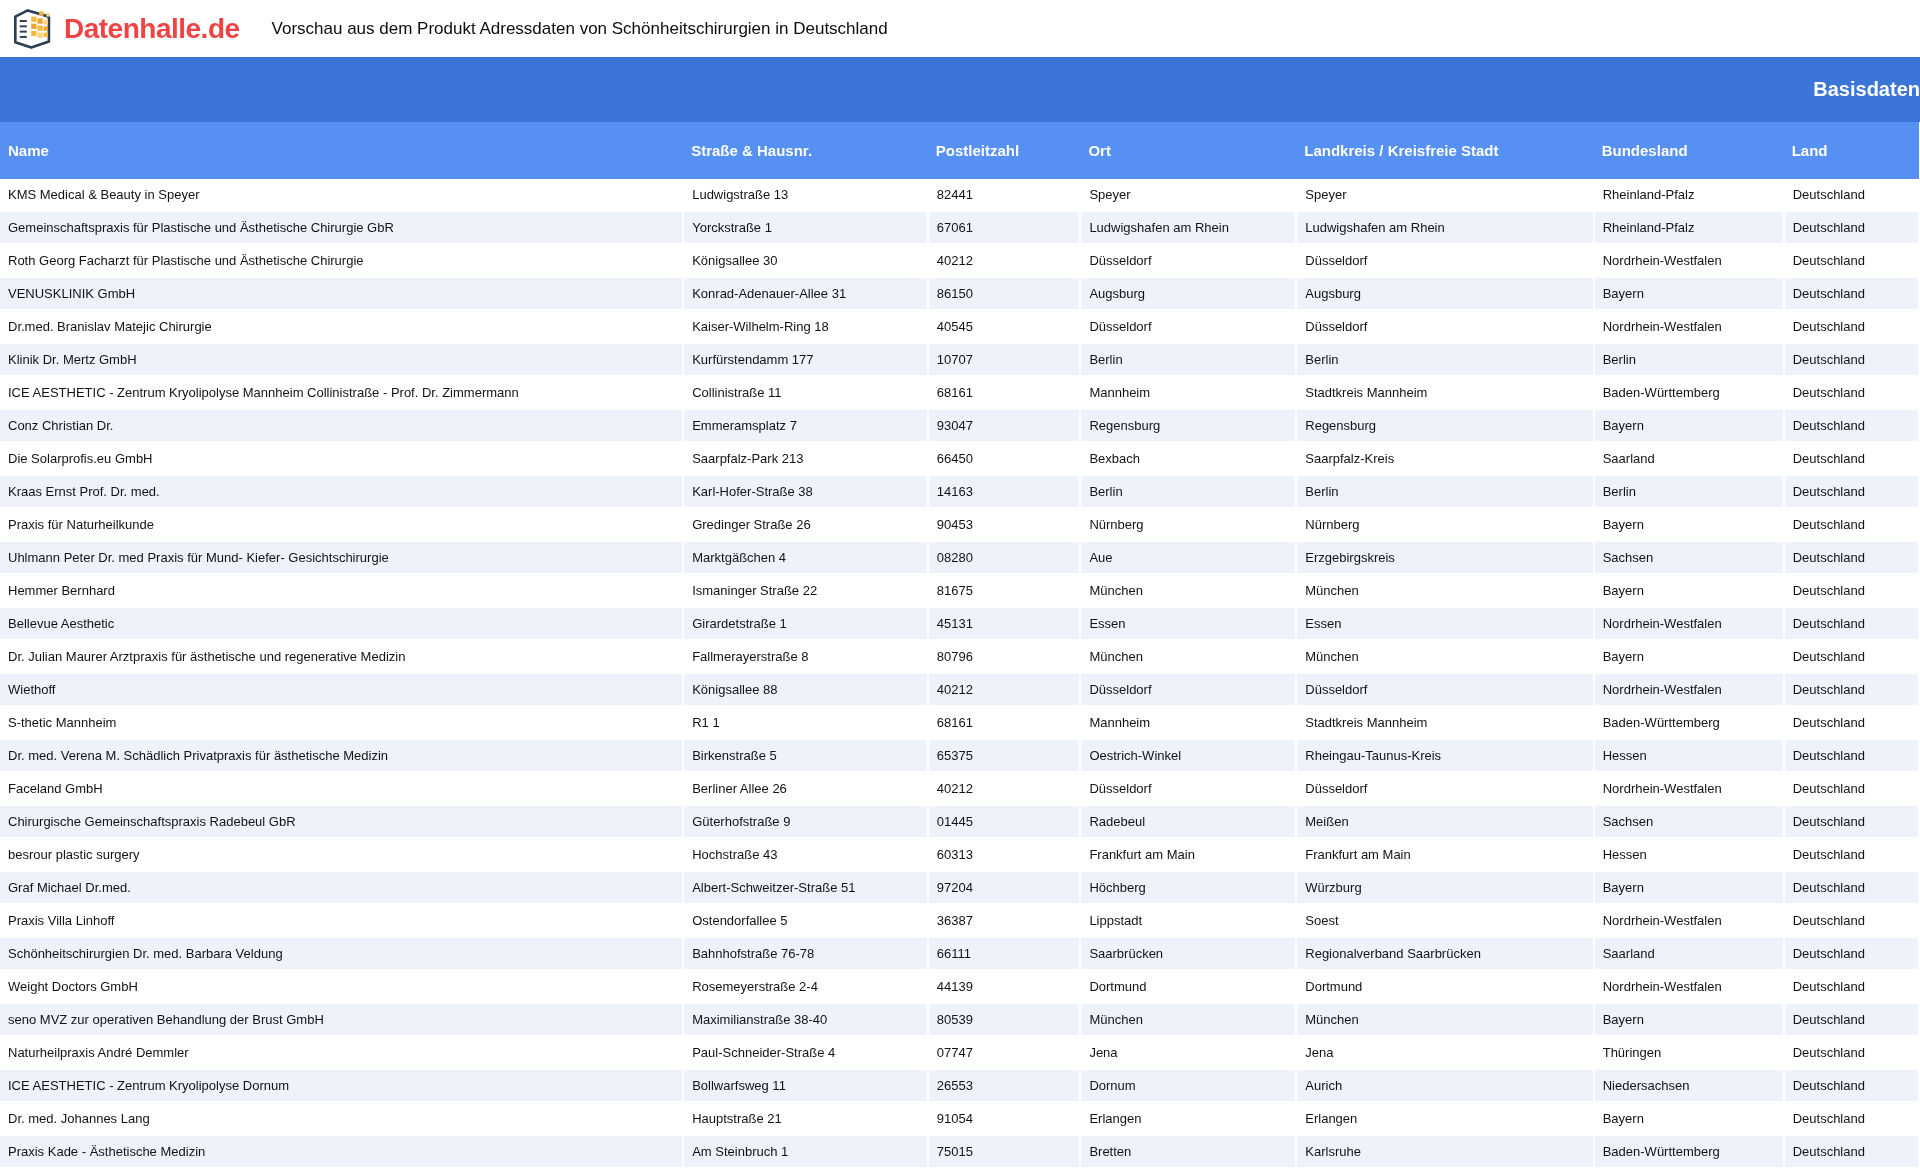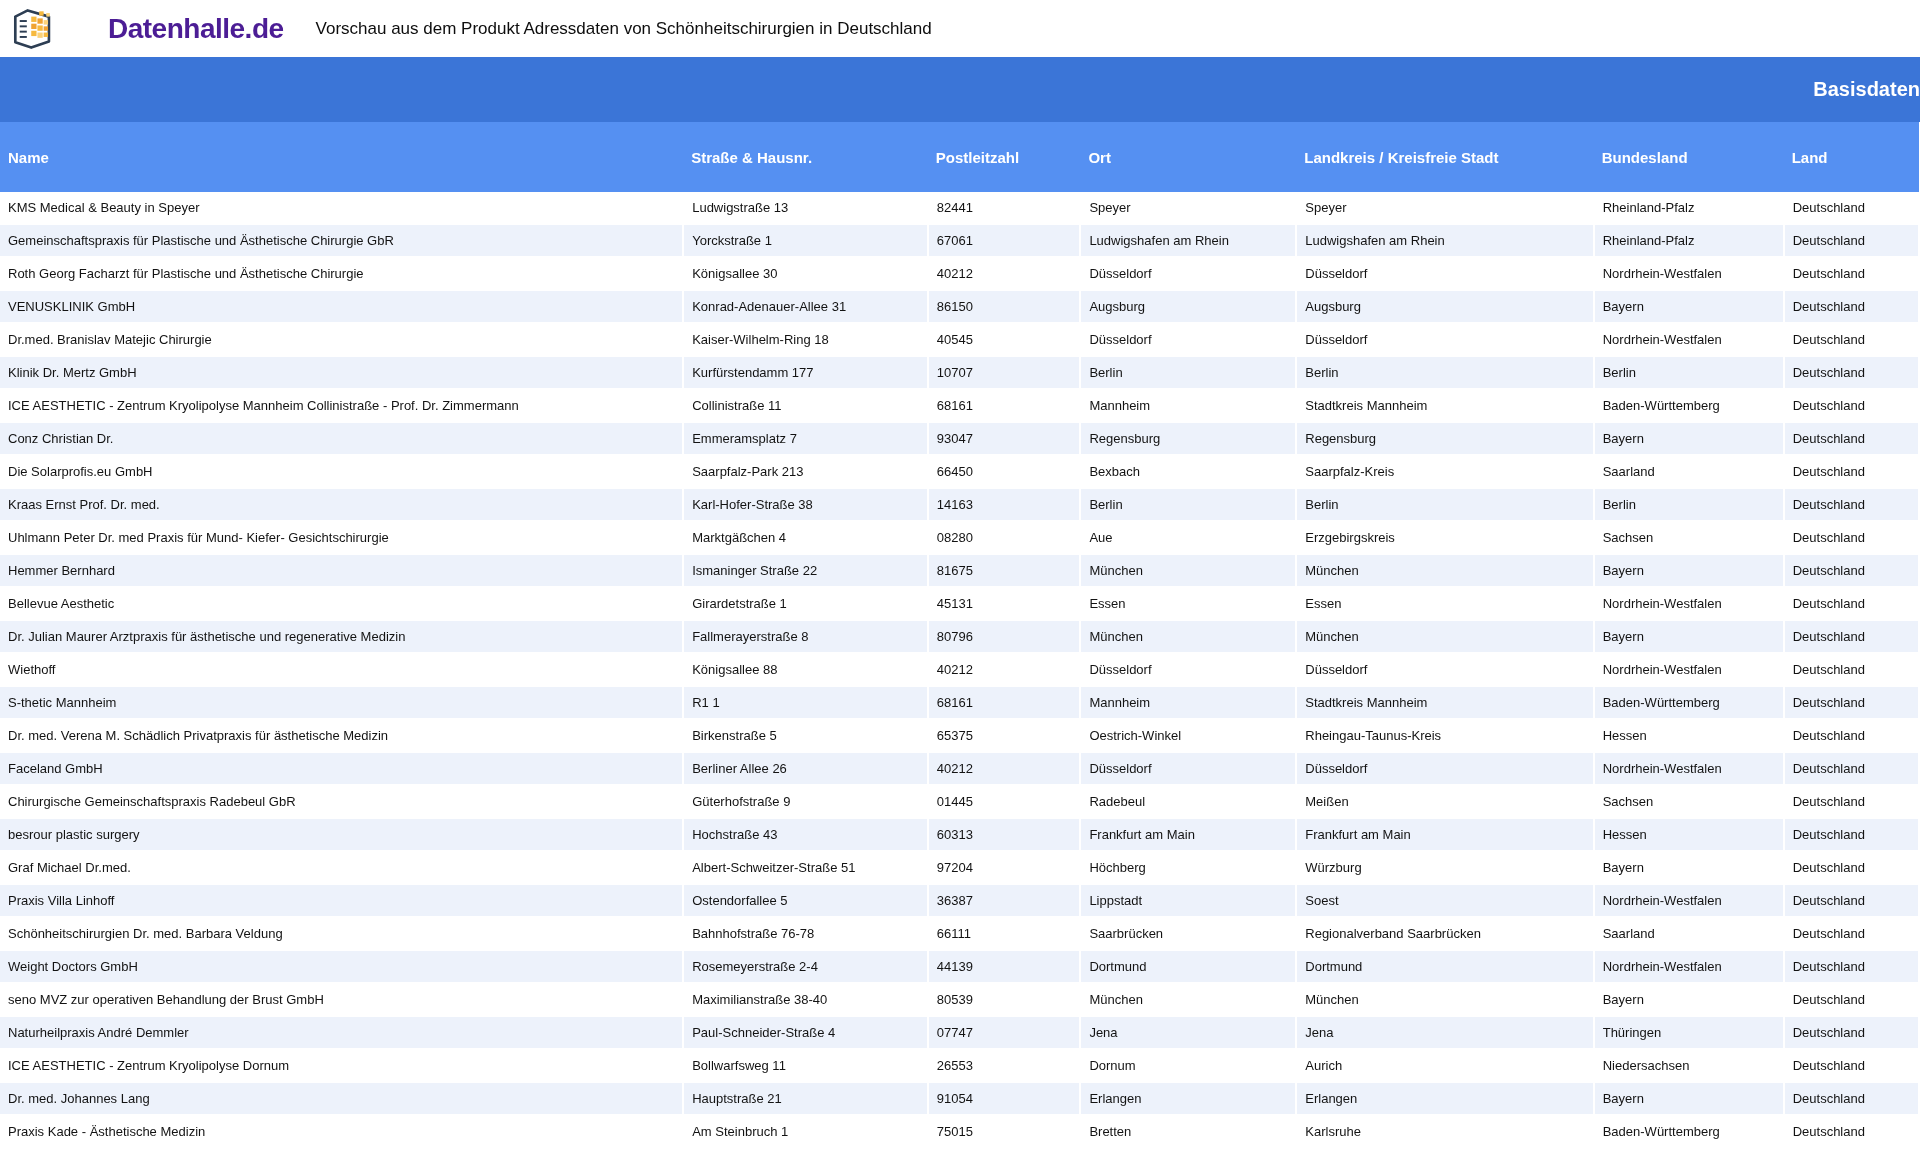--- a/index.html
+++ b/index.html
@@ -4,31 +4,31 @@
 <style>
   html,body{margin:0;padding:0;background:#ffffff;}
   body{
     width:1920px;height:1170px;overflow:hidden;
     font-family:"Liberation Sans","DejaVu Sans",sans-serif;
     -webkit-font-smoothing:antialiased;
   }
   
   .topbar{height:57px;background:#ffffff;display:flex;align-items:center;padding-left:10px;box-sizing:border-box;}
   .logo{display:flex;align-items:center;gap:8px;cursor:pointer;}
-  .logo-text{font-size:28px;font-weight:bold;color:#4c1d95;letter-spacing:-0.5px;margin-left:44px;}
+  .logo-text{font-size:28px;font-weight:bold;color:#ef4444;letter-spacing:-0.5px;}
   .page-title{margin-left:32px;font-size:17px;color:#0d0d0d;}
   
   .band{height:65px;background:#3b75d7;display:flex;align-items:center;justify-content:flex-end;}
   .band-title{color:#ffffff;font-size:20px;font-weight:bold;}
   
   table{width:1920px;table-layout:fixed;border-collapse:collapse;}
   col.c-name{width:35.6%;} col.c-street{width:12.75%;} col.c-zip{width:7.95%;}
   col.c-city{width:11.25%;} col.c-district{width:15.5%;} col.c-state{width:9.9%;} col.c-country{width:7.05%;}
   thead th{
-    height:70px;background:#5590f2;color:#ffffff;
+    height:57px;background:#5590f2;color:#ffffff;
     font-size:15px;font-weight:bold;text-align:left;
     padding:0 8px;white-space:nowrap;overflow:hidden;
   }
   tbody td{
     height:31px;padding:0 8px;font-size:13px;color:#131313;
     border-right:2px solid #ffffff;border-bottom:2px solid #ffffff;
     white-space:nowrap;overflow:hidden;text-overflow:clip;vertical-align:middle;
   }
   tbody tr:nth-child(odd){background:#ffffff;}
   tbody tr:nth-child(even){background:#edf2fb;}
@@ -173,20 +173,29 @@
       <tr>
         <td>Kraas Ernst Prof. Dr. med.</td>
         <td>Karl-Hofer-Straße 38</td>
         <td>14163</td>
         <td>Berlin</td>
         <td>Berlin</td>
         <td>Berlin</td>
         <td>Deutschland</td>
       </tr>
       <tr>
+        <td>Praxis für Naturheilkunde</td>
+        <td>Gredinger Straße 26</td>
+        <td>90453</td>
+        <td>Nürnberg</td>
+        <td>Nürnberg</td>
+        <td>Bayern</td>
+        <td>Deutschland</td>
+      </tr>
+      <tr>
         <td>Uhlmann Peter Dr. med Praxis für Mund- Kiefer- Gesichtschirurgie</td>
         <td>Marktgäßchen 4</td>
         <td>08280</td>
         <td>Aue</td>
         <td>Erzgebirgskreis</td>
         <td>Sachsen</td>
         <td>Deutschland</td>
       </tr>
       <tr>
         <td>Hemmer Bernhard</td>

